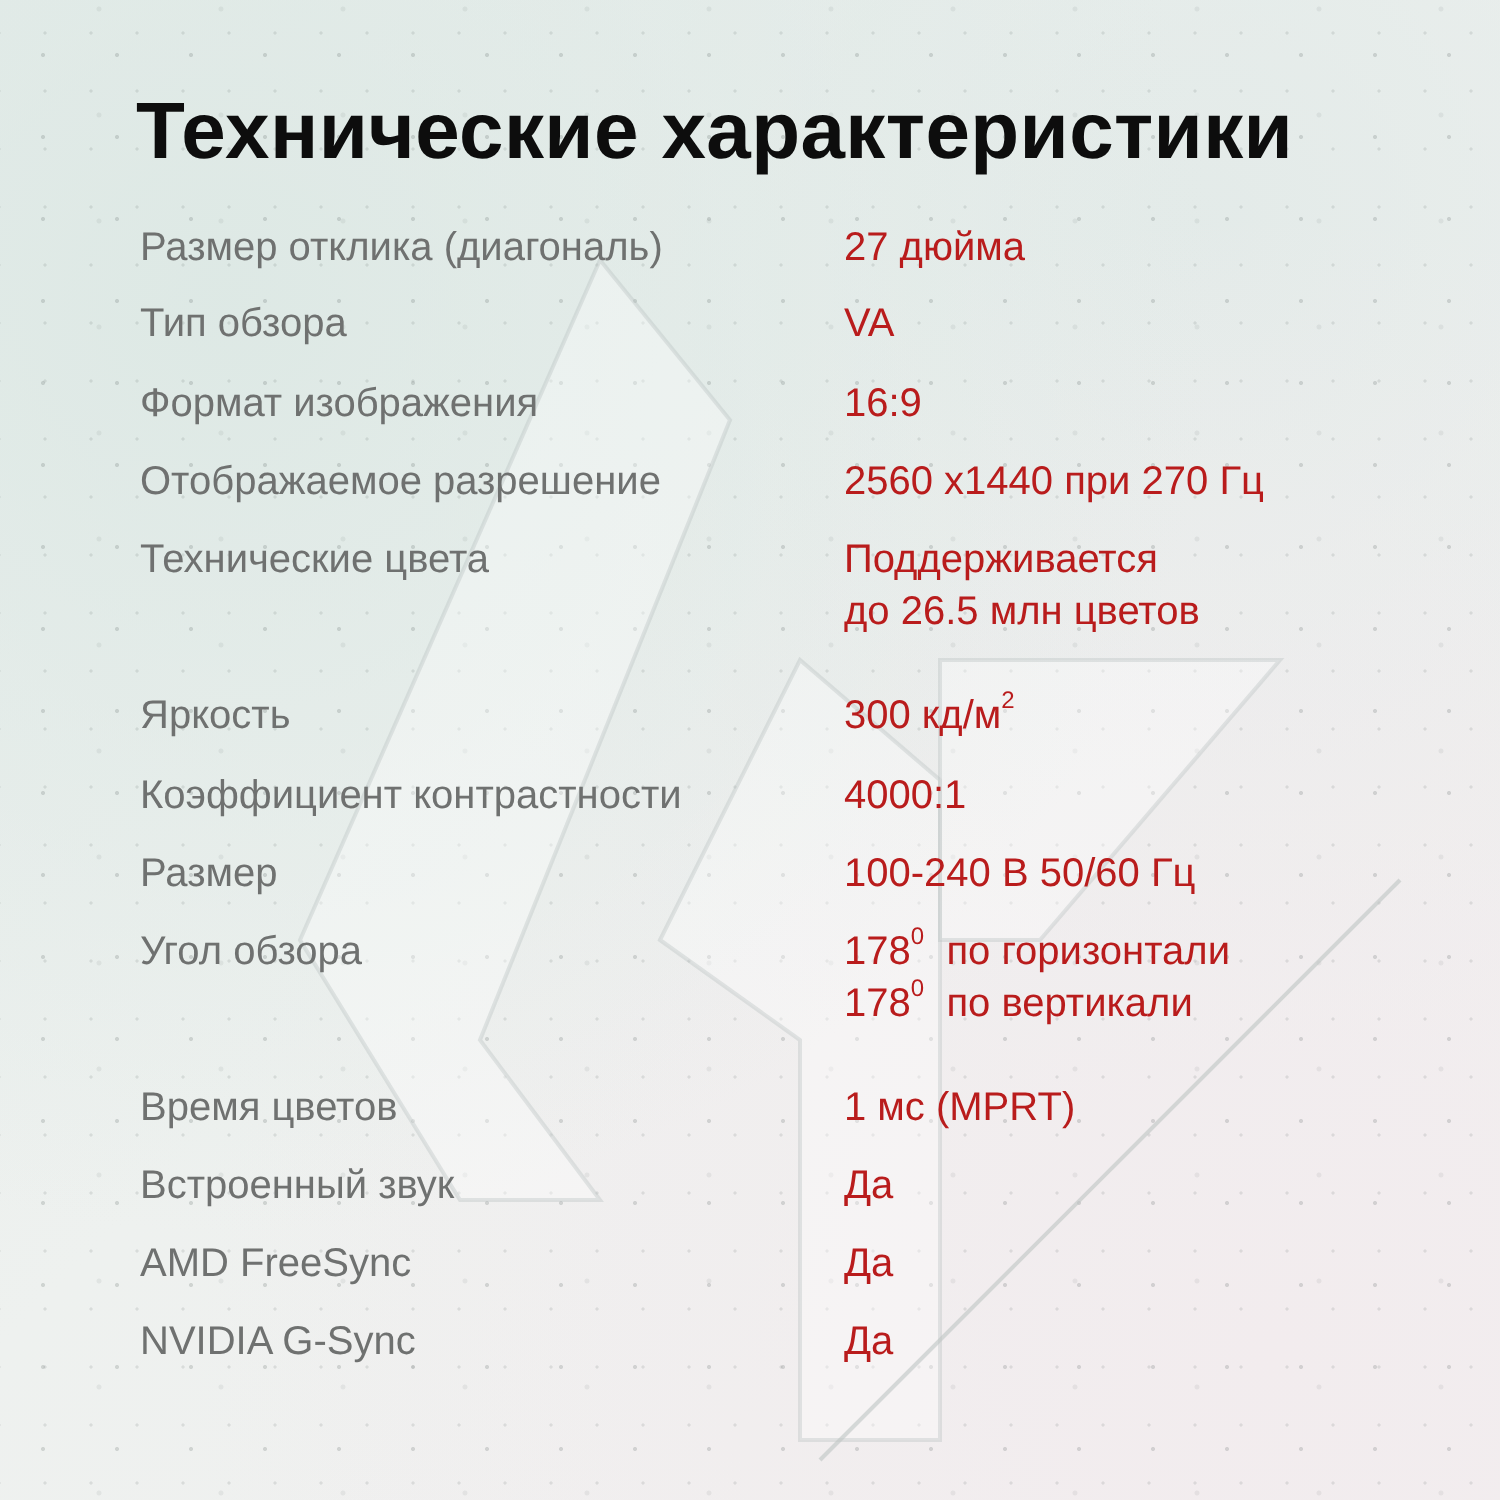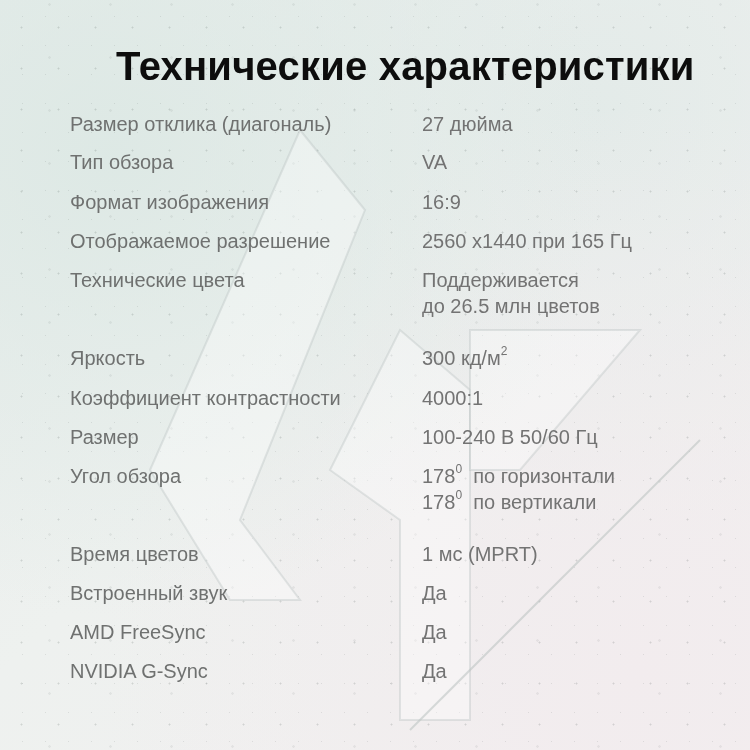--- a/index.html
+++ b/index.html
@@ -23,30 +23,30 @@
       radial-gradient(circle, rgba(90,100,98,0.25) 0.6px, transparent 1px),
       radial-gradient(circle, rgba(120,130,128,0.2) 1px, transparent 1.5px);
     background-size: 37px 41px, 23px 29px, 61px 53px;
     background-position: 3px 7px, 11px 2px, 19px 31px;
     opacity: 0.6;
   }
   .watermark { position: absolute; inset: 0; pointer-events: none; }
   .title {
     position: absolute; left: 68px; top: 44px;
     font-size: 40px; font-weight: bold; color: #0d0d0d;
-    letter-spacing: 0.2px; white-space: nowrap; margin-left: 48px;
+    letter-spacing: 0.2px; white-space: nowrap;
   }
   .row { position: absolute; left: 0; width: 750px; }
   .label {
     position: absolute; left: 70px; top: 0;
     font-size: 20px; color: #6f7170; white-space: nowrap; line-height: 26px;
   }
   .value {
     position: absolute; left: 422px; top: 0;
-    font-size: 20px; color: #737373; white-space: nowrap; line-height: 26px;
+    font-size: 20px; color: #b91c1c; white-space: nowrap; line-height: 26px;
   }
   sup { font-size: 12px; line-height: 0; position: relative; top: -2px; }
 </style>
 </head>
 <body>
 
 <div class="bg"></div>
 <div class="speckle"></div>
 
 <svg class="watermark" width="750" height="750" viewBox="0 0 750 750">
@@ -67,21 +67,21 @@
 <div class="row" style="top:149px">
   <span class="label">Тип обзора</span>
   <span class="value">VA</span>
 </div>
 <div class="row" style="top:189px">
   <span class="label">Формат изображения</span>
   <span class="value">16:9</span>
 </div>
 <div class="row" style="top:228px">
   <span class="label">Отображаемое разрешение</span>
-  <span class="value">2560 x1440 при 165 Гц</span>
+  <span class="value">2560 x1440 при 270 Гц</span>
 </div>
 <div class="row" style="top:267px">
   <span class="label">Технические цвета</span>
   <span class="value">Поддерживается</span>
   <span class="value" style="top:26px">до 26.5 млн цветов</span>
 </div>
 <div class="row" style="top:345px">
   <span class="label">Яркость</span>
   <span class="value"><span>300 кд/м</span><sup>2</sup></span>
 </div>

